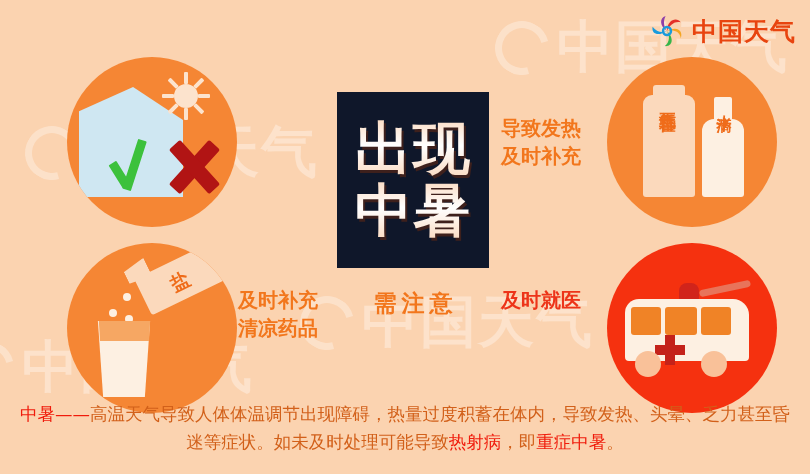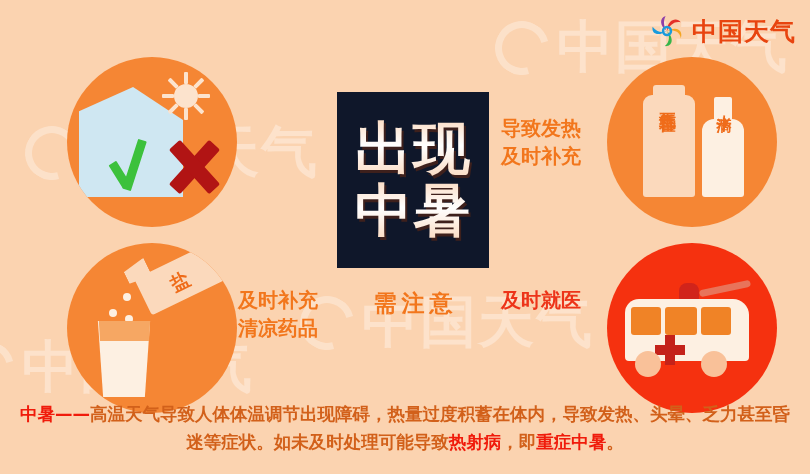--- a/index.html
+++ b/index.html
@@ -228,21 +228,21 @@
     letter-spacing: 1px;
     font-family: "DejaVu Sans", sans-serif;
   }
 
   
   .footer {
     position: absolute; left: 0; right: 0; top: 400px;
     z-index: 20; text-align: center;
     font-family: "DejaVu Sans", sans-serif;
     font-size: 17.5px; line-height: 1.62;
-    color: #d2601a; font-weight: bold;
+    color: #d2601a; font-weight: normal;
     padding: 0 18px;
   }
   .footer .hl { color: #f01b0b; }
 </style>
 </head>
 <body>
 
 <div id="poster">
 
   <div class="watermark-layer">

